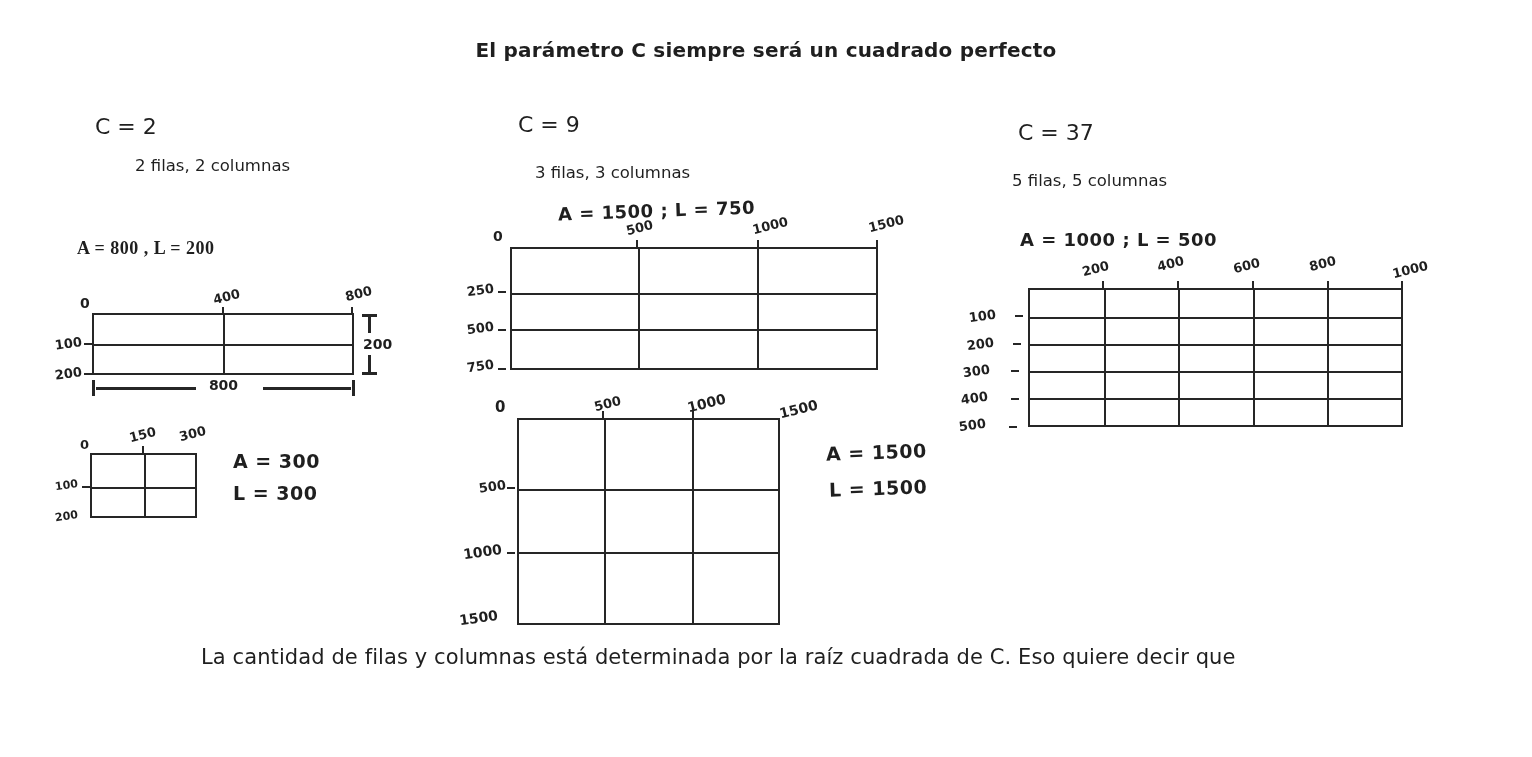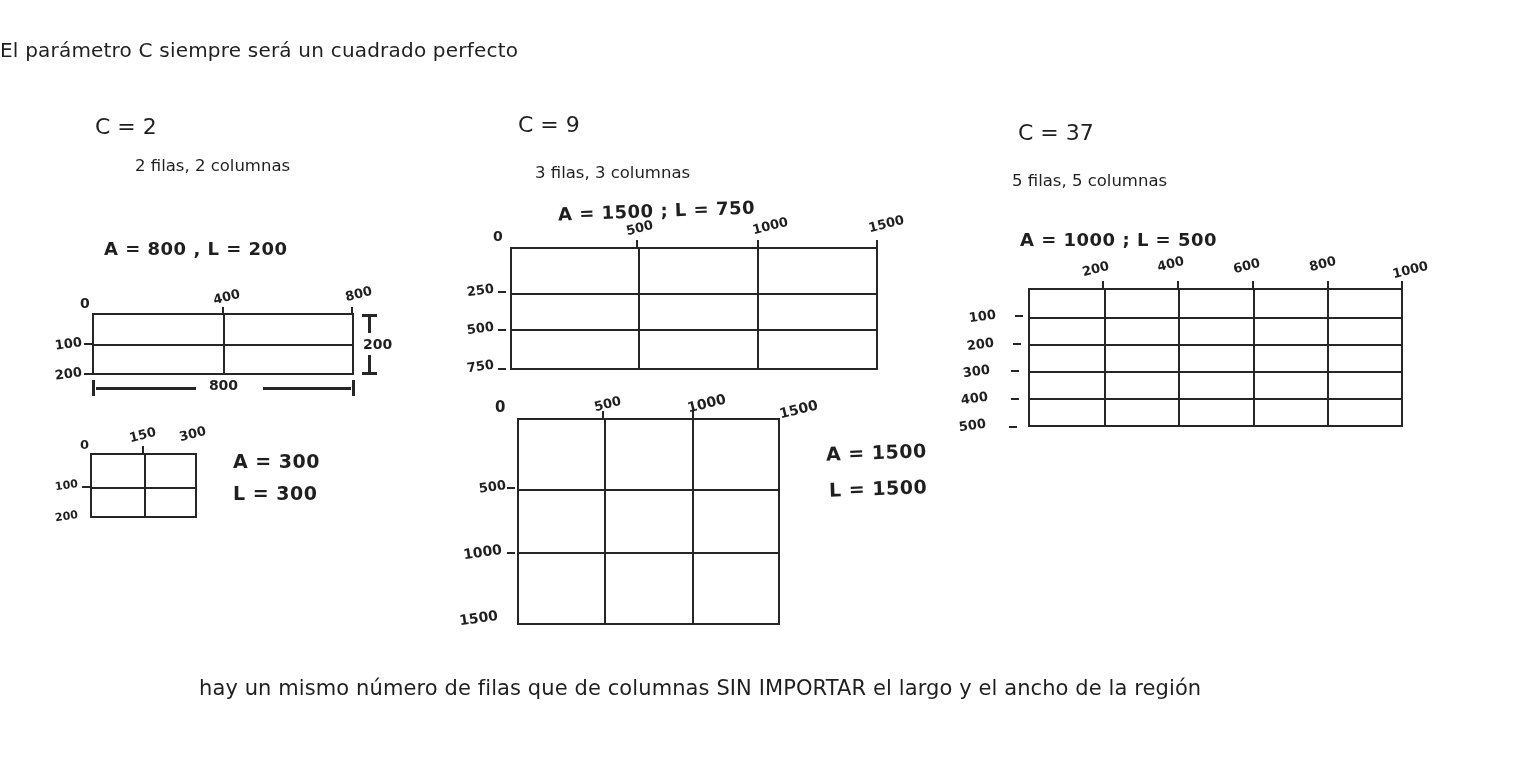--- a/index.html
+++ b/index.html
@@ -26,26 +26,26 @@
   .cap-h { position:absolute; height:3px; background:#262626; }
   .cap-v { position:absolute; width:3px; background:#262626; }
   .bracket { position:absolute; }
   .tr { text-align:right; }
 </style>
 </head>
 <body>
 
 <div class="canvas">
 
-  <div class="t title" style="left:0;right:0;top:38px;">El parámetro C siempre será un cuadrado perfecto</div>
+  <div class="t title" style="left:0;right:0;top:38px;text-align:center;font-weight:bold;">El parámetro C siempre será un cuadrado perfecto</div>
 
   <div>
     <div class="t c-label" style="left:95px;top:114px;">C = 2</div>
     <div class="t dims-label" style="left:135px;top:156px;">2 filas, 2 columnas</div>
-    <div class="t params-label" style="left:104px;top:238px;">A = 800 ,   L = 200</div>
+    <div class="t params-label" style="left:77px;top:238px;font-family:Liberation Serif, serif;">A = 800 ,   L = 200</div>
 
     <div class="gridbox" style="left:92px;top:313px;width:262px;height:62px;">
       <div class="vl" style="left:50%;"></div>
       <div class="hl" style="top:50%;"></div>
     </div>
     <span class="t tick" style="left:80px;top:295px;font-size:14px;">0</span>
     <span class="t tick rot" style="left:213px;top:289px;">400</span>
     <span class="t tick rot" style="left:345px;top:286px;">800</span>
     <span class="t tick tr rot8" style="left:52px;top:336px;width:30px;">100</span>
     <span class="t tick tr rot8" style="left:52px;top:366px;width:30px;">200</span>
@@ -161,15 +161,15 @@
     <span class="t tick tr rot8" style="left:956px;top:364px;width:34px;">300</span>
     <span class="t tick tr rot8" style="left:954px;top:391px;width:34px;">400</span>
     <span class="t tick tr rot8" style="left:952px;top:418px;width:34px;">500</span>
     <div class="ldash" style="left:1015px;top:315px;"></div>
     <div class="ldash" style="left:1013px;top:343px;"></div>
     <div class="ldash" style="left:1011px;top:370px;"></div>
     <div class="ldash" style="left:1011px;top:398px;"></div>
     <div class="ldash" style="left:1009px;top:426px;"></div>
   </div>
 
-  <div class="t footer-line" style="left:199px;top:676px;">hay un mismo número de filas que de columnas SIN IMPORTAR el largo y el ancho de la región</div>
+  <div class="t footer-line" style="left:201px;top:645px;">La cantidad de filas y columnas está determinada por la raíz cuadrada de C. Eso quiere decir que</div>
 
 </div>
 
 </body></html>

